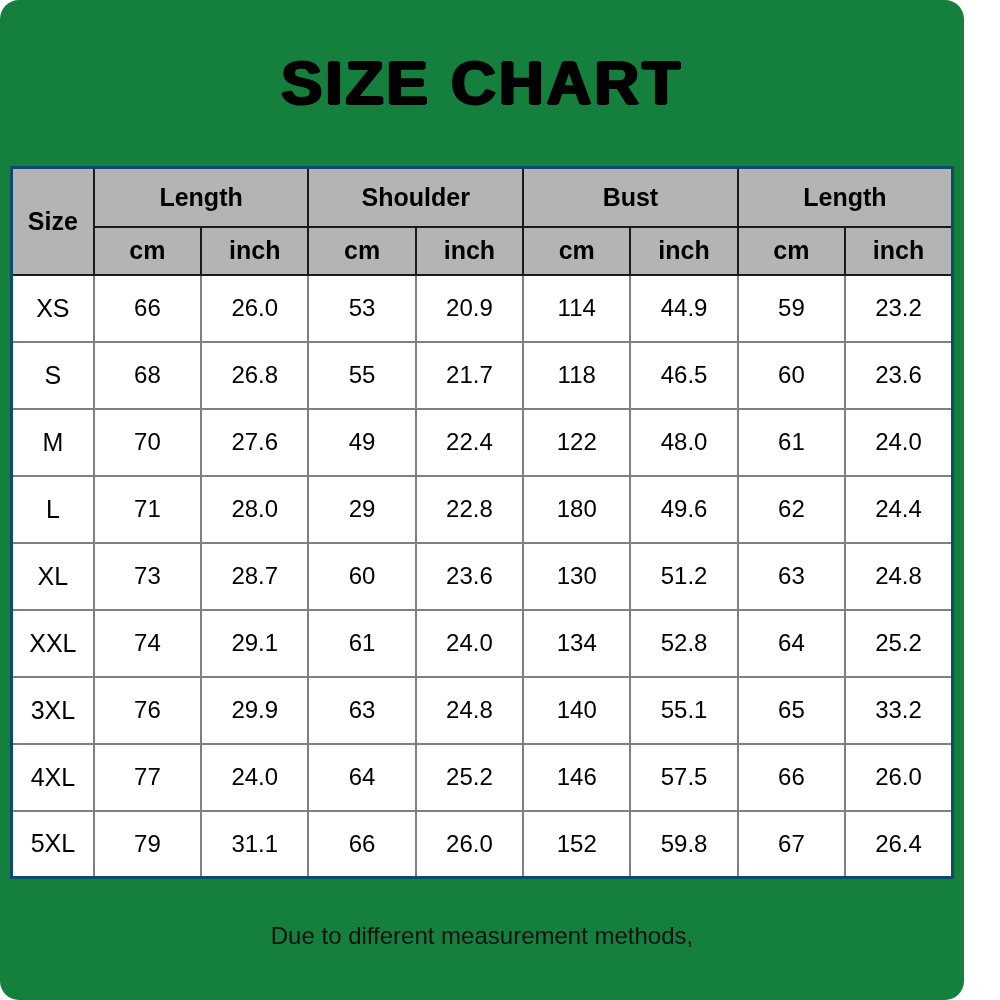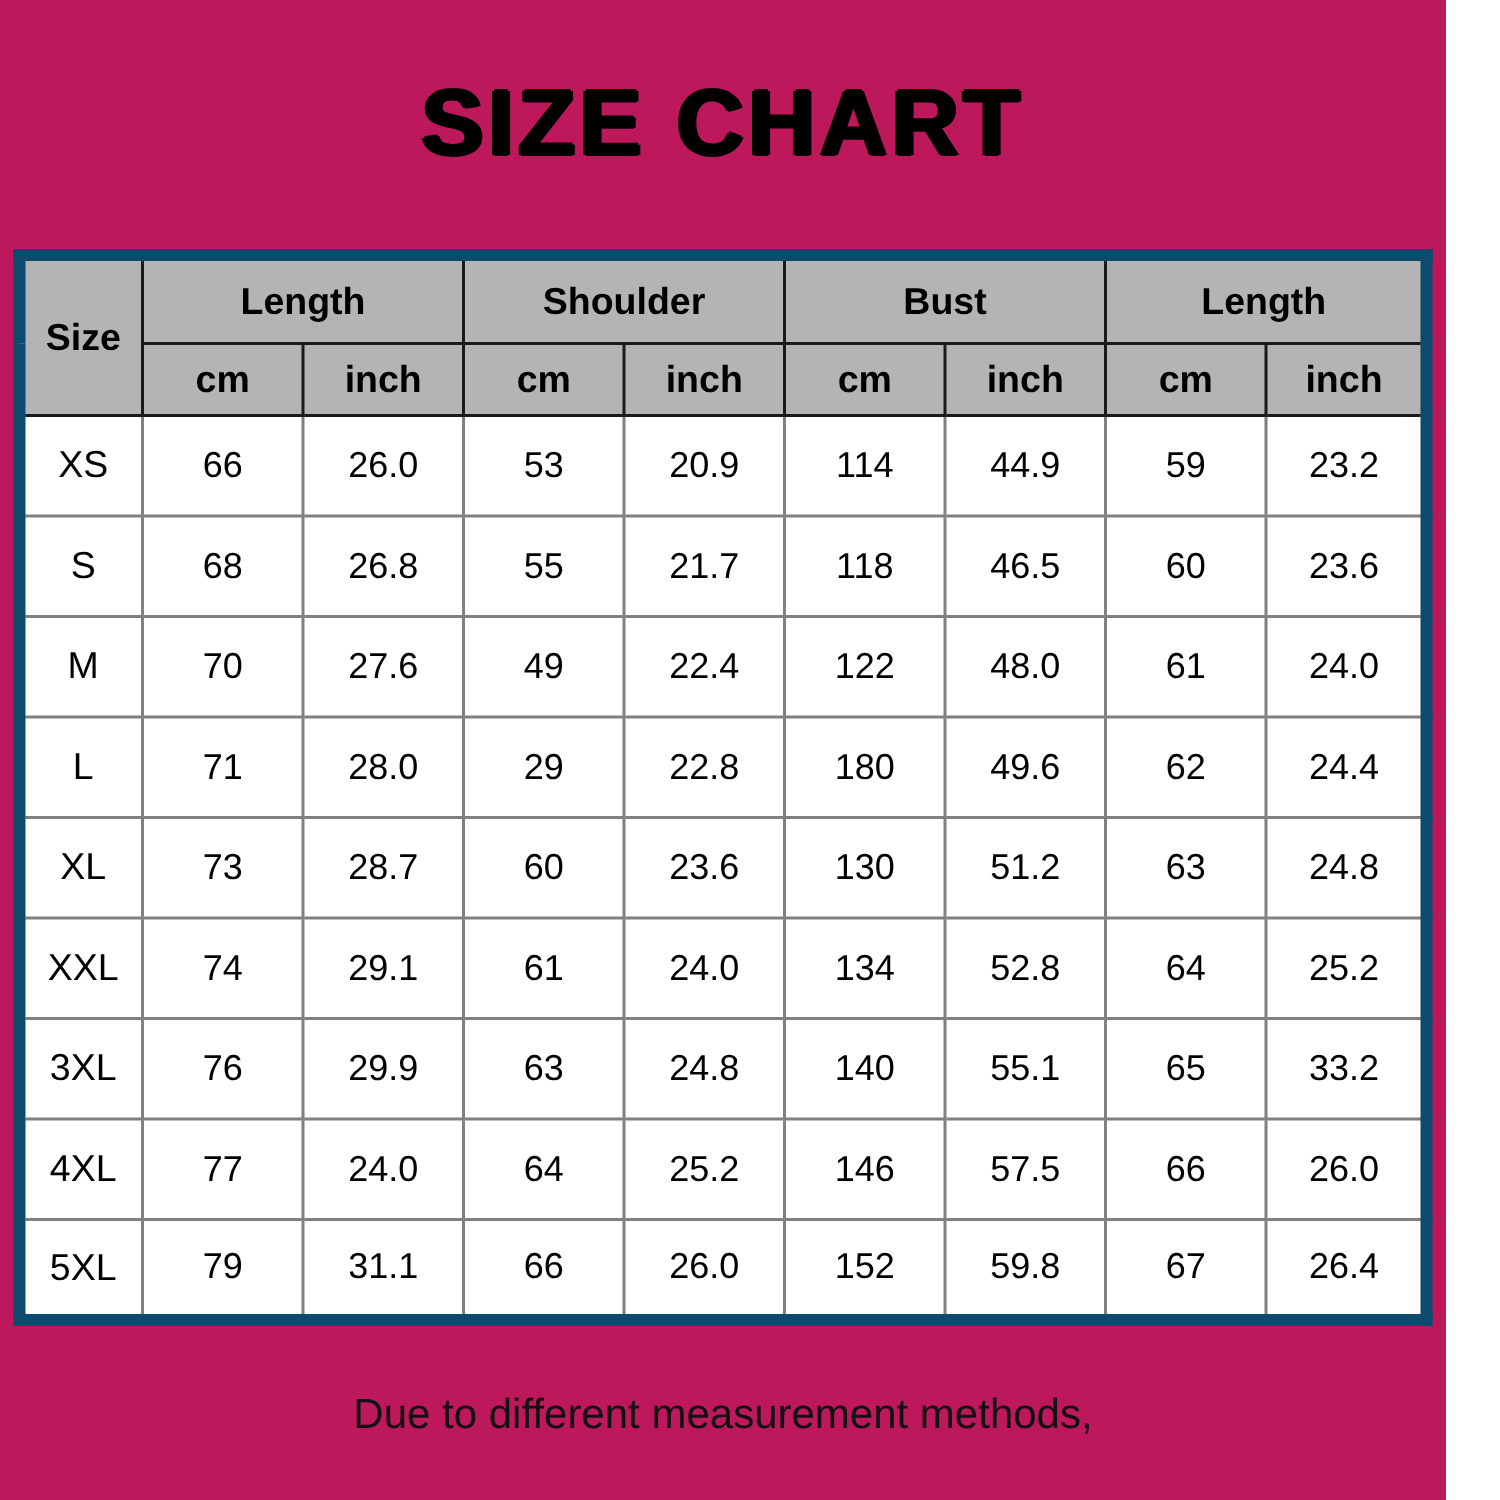--- a/index.html
+++ b/index.html
@@ -5,39 +5,40 @@
   * { margin: 0; padding: 0; box-sizing: border-box; }
   html, body {
     width: 1000px;
     background: #ffffff;
     font-family: "Liberation Sans", sans-serif;
     color: #000000;
   }
   .page {
     width: 964px;
     height: 1000px;
-    background: #be185d;
+    background: #15803d;
     overflow: hidden;
+    border-radius: 19px;
   }
   .title {
     margin-top: 52px;
     text-align: center;
     font-size: 62px;
     font-weight: 900;
     letter-spacing: 3px;
     color: #000000;
     line-height: 1;
     text-shadow: 1.6px 0 0 #000, -1.6px 0 0 #000, 0 0.8px 0 #000, 0 -0.8px 0 #000;
   }
   table.size-chart {
     margin: 52px auto 0 auto;
     border-collapse: collapse;
     table-layout: fixed;
     width: 944px;
-    border: 8px solid #0c4a6e;
+    border: 3px solid #0c4a6e;
   }
   col.c-size { width: 82px; }
   col.c-data { width: 107px; }
   thead th {
     background: #b4b4b4;
     border: 2px solid #1a1a1a;
     font-weight: bold;
     font-size: 25px;
     text-align: center;
     vertical-align: middle;
@@ -55,21 +56,21 @@
     font-weight: normal;
     font-size: 25px;
   }
   tbody td {
     font-weight: normal;
     font-size: 24px;
   }
   .note {
     margin-top: 40px;
     text-align: center;
-    font-size: 28px;
+    font-size: 24px;
     line-height: 1.38;
     color: #111111;
     font-weight: normal;
   }
 </style>
 </head>
 <body>
 
 <div class="page">
 

